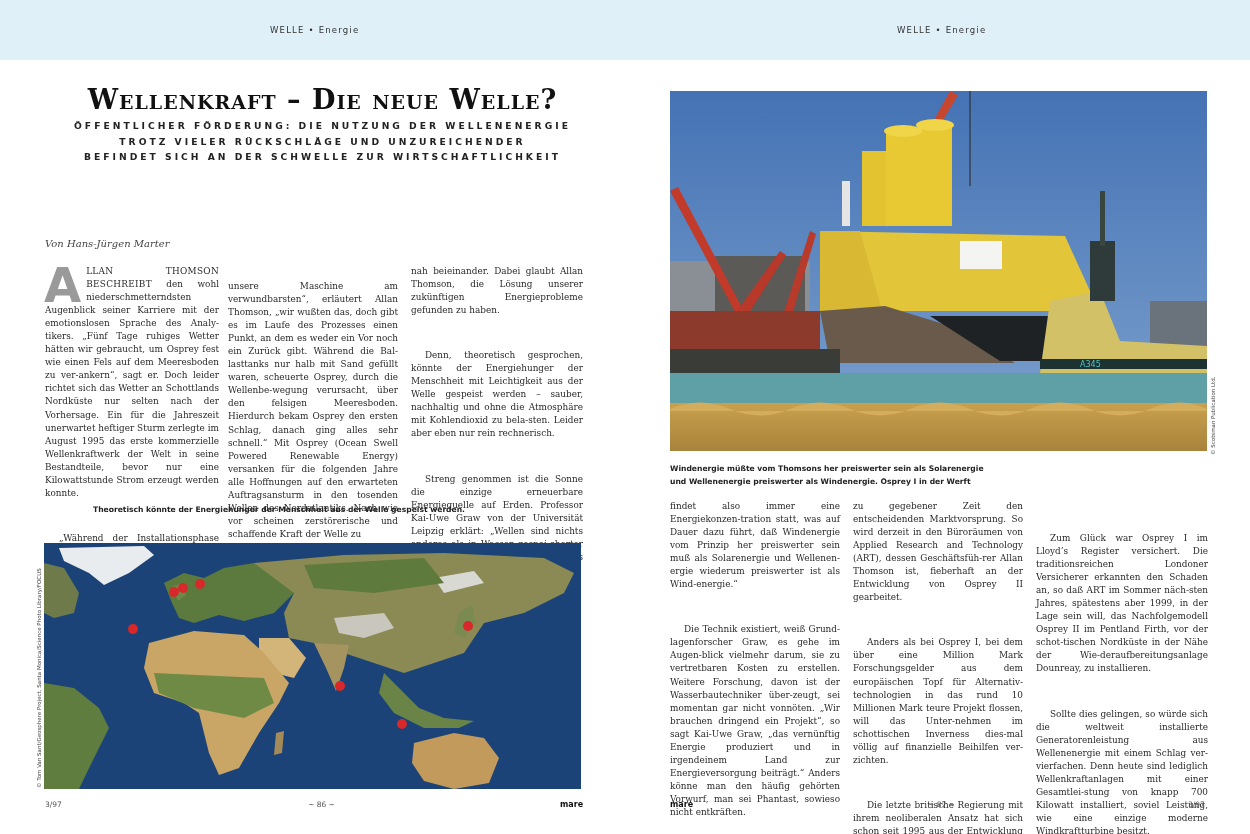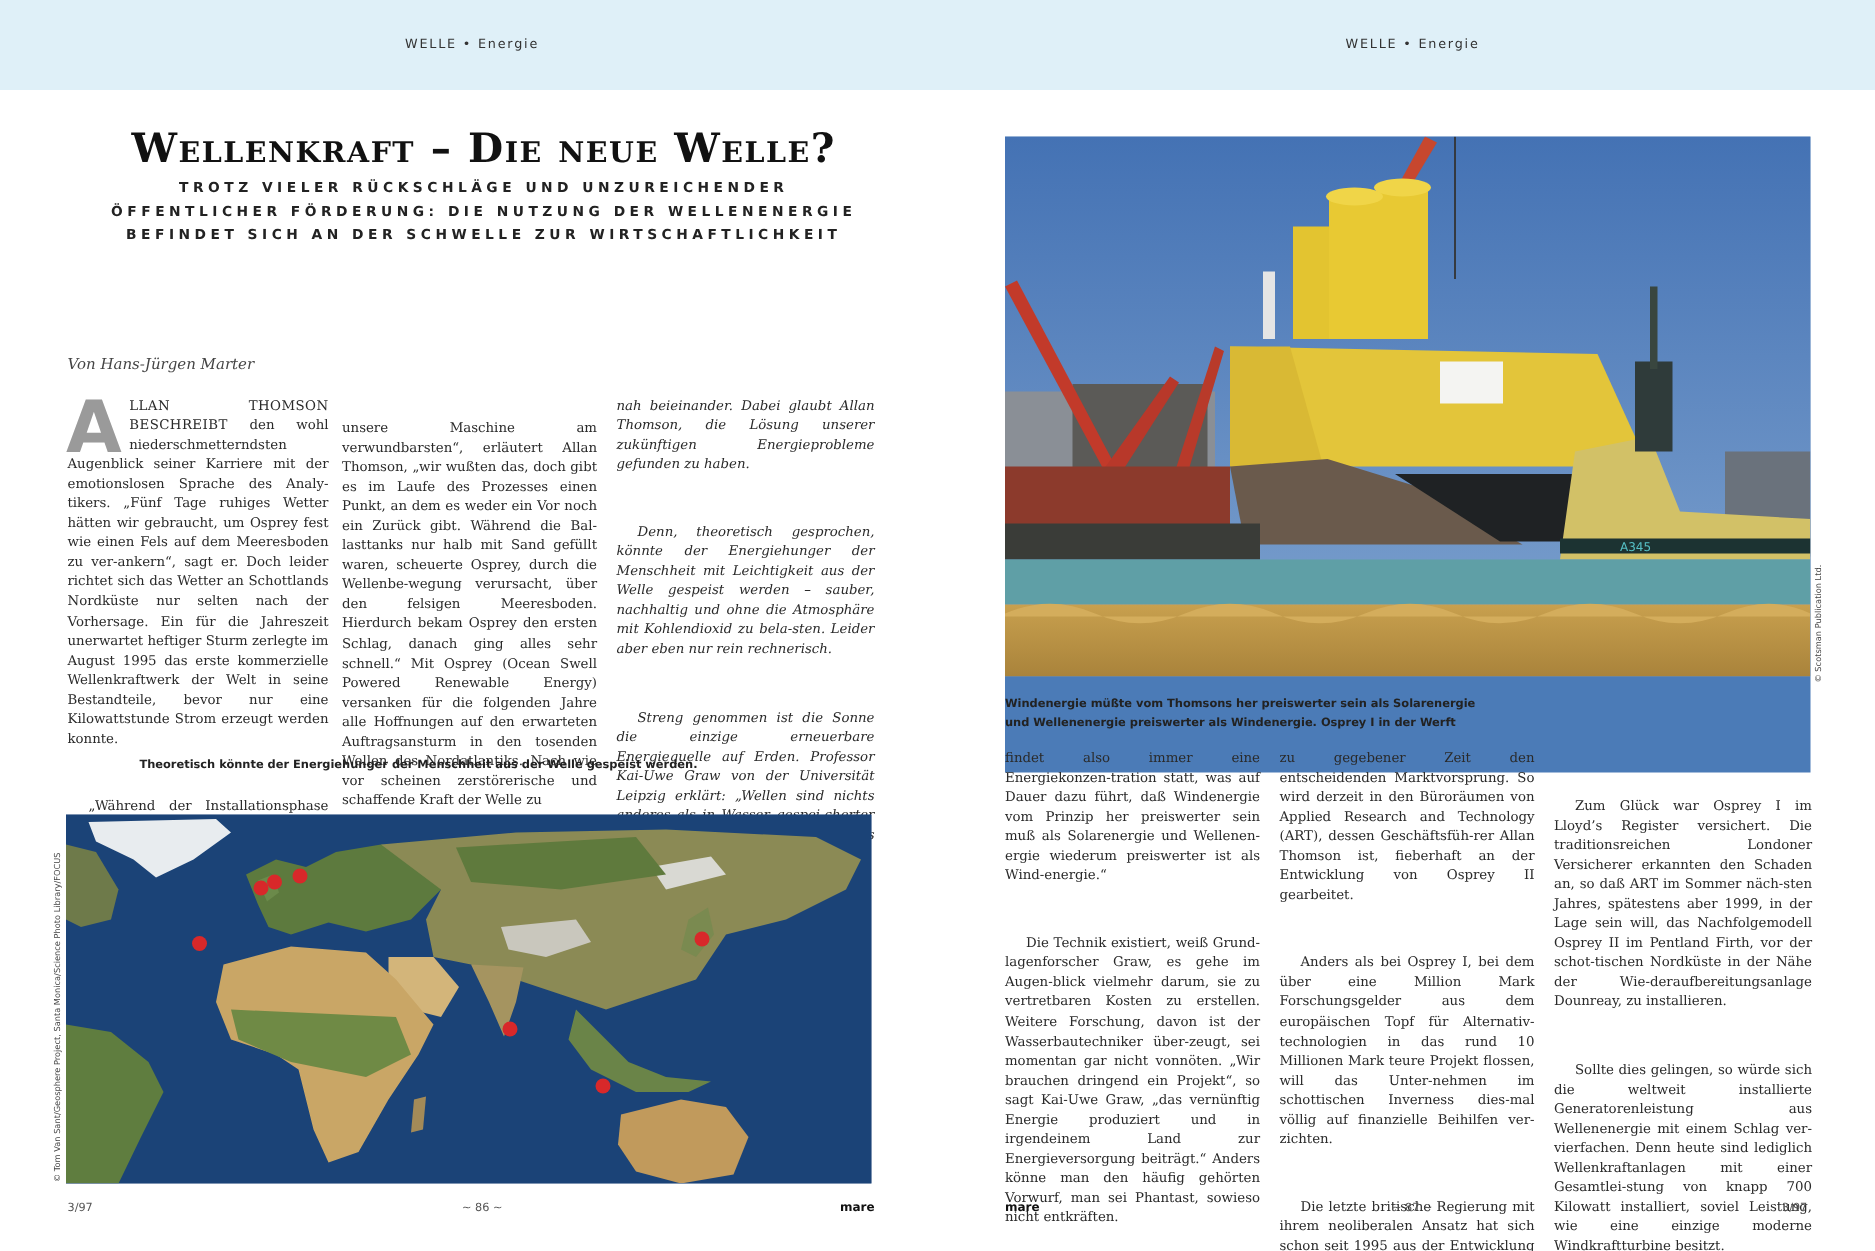--- a/index.html
+++ b/index.html
@@ -26,52 +26,52 @@
     color: #9a9a9a; margin: 1px 5px 0 -1px; }
   .smallcaps-lead { letter-spacing: 0.3px; }
 
   .caption { position: absolute; font-family: "DejaVu Sans", sans-serif; font-weight: bold; font-size: 7.6px; line-height: 13px; color: #222; }
 
   .map { position: absolute; left: 44px; top: 543px; width: 537px; height: 246px; background: #1d4478; overflow: hidden; }
   .map svg { position: absolute; left: 0; top: 0; }
   .credit-vert { position: absolute; font-family: "DejaVu Sans", sans-serif; font-size: 5.5px; color: #444; white-space: nowrap;
     transform-origin: left top; }
 
-  .photo { position: absolute; left: 670px; top: 91px; width: 537px; height: 424px; overflow: hidden; background: #4b7bb7; }
+  .photo { position: absolute; left: 670px; top: 91px; width: 537px; height: 360px; overflow: hidden; background: #4b7bb7; }
   .photo svg { position: absolute; left: 0; top: 0; }
 
   .footer { position: absolute; top: 800px; font-family: "DejaVu Sans", sans-serif; font-size: 7.5px; color: #555; }
   .footer.brand { font-weight: bold; color: #111; font-size: 8px; }
 </style>
 </head>
 <body>
 
 <div class="header-band"></div>
 <div class="running-head left">WELLE • Energie</div>
 <div class="running-head right">WELLE • Energie</div>
 
 <h1 class="title">Wellenkraft – Die neue Welle?</h1>
 <div class="subtitle">
+  <div>ÖFFENTLICHER FÖRDERUNG: DIE NUTZUNG DER WELLENENERGIE</div>
   <div>TROTZ VIELER RÜCKSCHLÄGE UND UNZUREICHENDER</div>
-  <div>ÖFFENTLICHER FÖRDERUNG: DIE NUTZUNG DER WELLENENERGIE</div>
   <div>BEFINDET SICH AN DER SCHWELLE ZUR WIRTSCHAFTLICHKEIT</div>
 </div>
 
 <div class="byline">Von Hans-Jürgen Marter</div>
 
 <div class="col" style="left:45px; top:265px; width:174px;">
   <p><span class="dropcap">A</span><span class="smallcaps-lead">LLAN THOMSON BESCHREIBT</span><span> den wohl niederschmetterndsten Augenblick seiner Karriere mit der emotionslosen Sprache des Analy-tikers. „Fünf Tage ruhiges Wetter hätten wir gebraucht, um Osprey fest wie einen Fels auf dem Meeresboden zu ver-ankern“, sagt er. Doch leider richtet sich das Wetter an Schottlands Nordküste nur selten nach der Vorhersage. Ein für die Jahreszeit unerwartet heftiger Sturm zerlegte im August 1995 das erste kommerzielle Wellenkraftwerk der Welt in seine Bestandteile, bevor nur eine Kilowattstunde Strom erzeugt werden konnte.</span></p>
   <p class="ind">„Während der Installationsphase ist</p>
 </div>
 
 <div class="col" style="left:228px; top:280px; width:170px;">
   <p>unsere Maschine am verwundbarsten“, erläutert Allan Thomson, „wir wußten das, doch gibt es im Laufe des Prozesses einen Punkt, an dem es weder ein Vor noch ein Zurück gibt. Während die Bal-lasttanks nur halb mit Sand gefüllt waren, scheuerte Osprey, durch die Wellenbe-wegung verursacht, über den felsigen Meeresboden. Hierdurch bekam Osprey den ersten Schlag, danach ging alles sehr schnell.“ Mit Osprey (Ocean Swell Powered Renewable Energy) versanken für die folgenden Jahre alle Hoffnungen auf den erwarteten Auftragsansturm in den tosenden Wellen des Nordatlantiks. Nach wie vor scheinen zerstörerische und schaffende Kraft der Welle zu</p>
 </div>
 
-<div class="col" style="left:411px; top:265px; width:172px;font-style:italic;">
+<div class="col" style="left:411px; top:265px; width:172px;">
   <p>nah beieinander. Dabei glaubt Allan Thomson, die Lösung unserer zukünftigen Energieprobleme gefunden zu haben.</p>
   <p class="ind">Denn, theoretisch gesprochen, könnte der Energiehunger der Menschheit mit Leichtigkeit aus der Welle gespeist werden – sauber, nachhaltig und ohne die Atmosphäre mit Kohlendioxid zu bela-sten. Leider aber eben nur rein rechnerisch.</p>
   <p class="ind">Streng genommen ist die Sonne die einzige erneuerbare Energiequelle auf Erden. Professor Kai-Uwe Graw von der Universität Leipzig erklärt: „Wellen sind nichts anderes als in Wasser gespei-cherter Wind, und Wind ist nichts ande-res als gespeicherte Sonnenenergie. Es</p>
 </div>
 
 <div class="caption" style="left:45px; top:503px; width:420px;text-align:right;">
   <div>Theoretisch könnte der Energiehunger der Menschheit aus der Welle gespeist werden.</div>
 </div>
 
 <div class="map">

